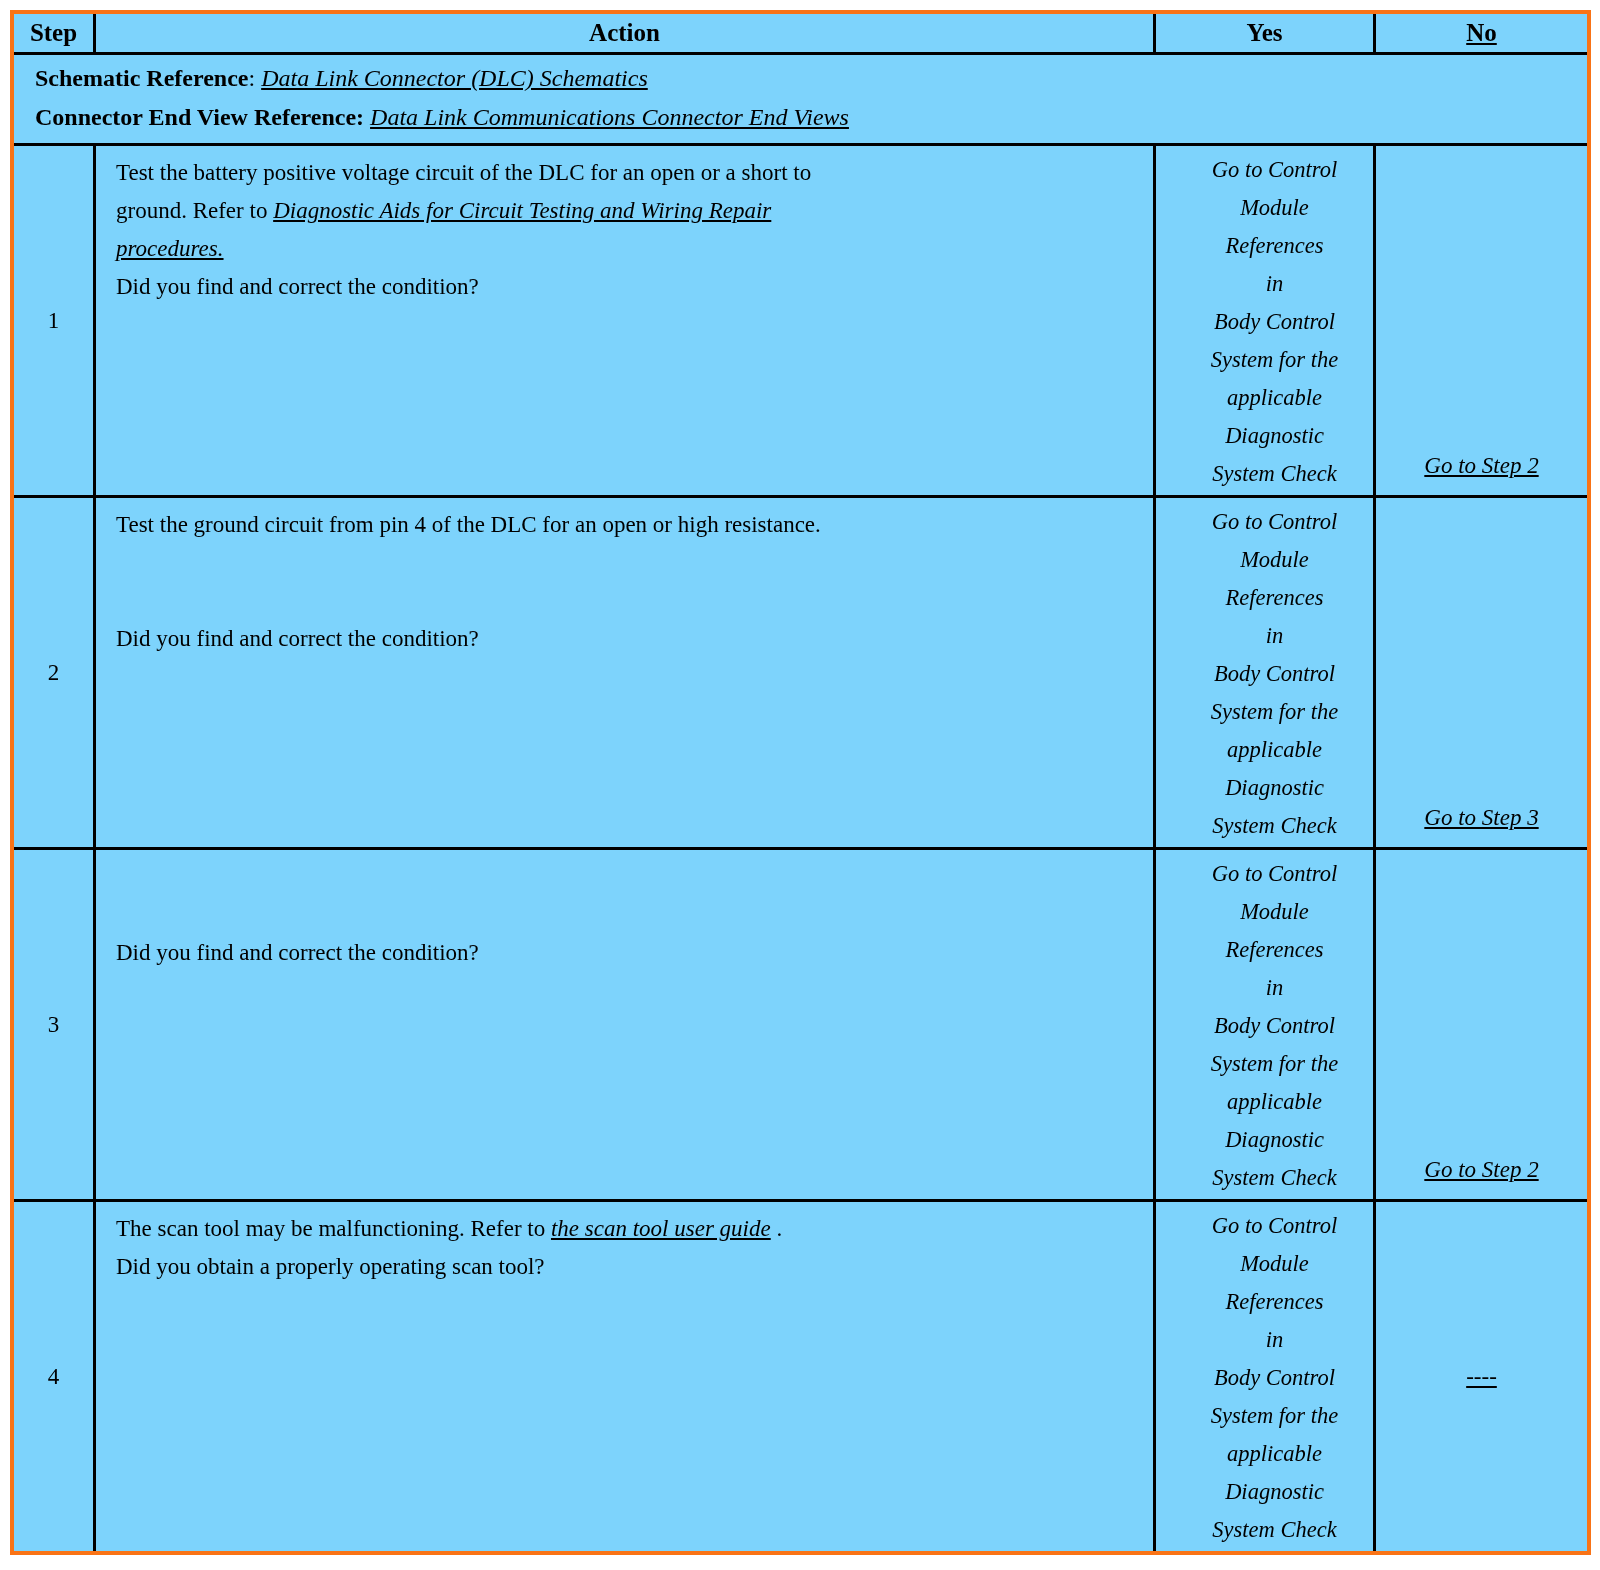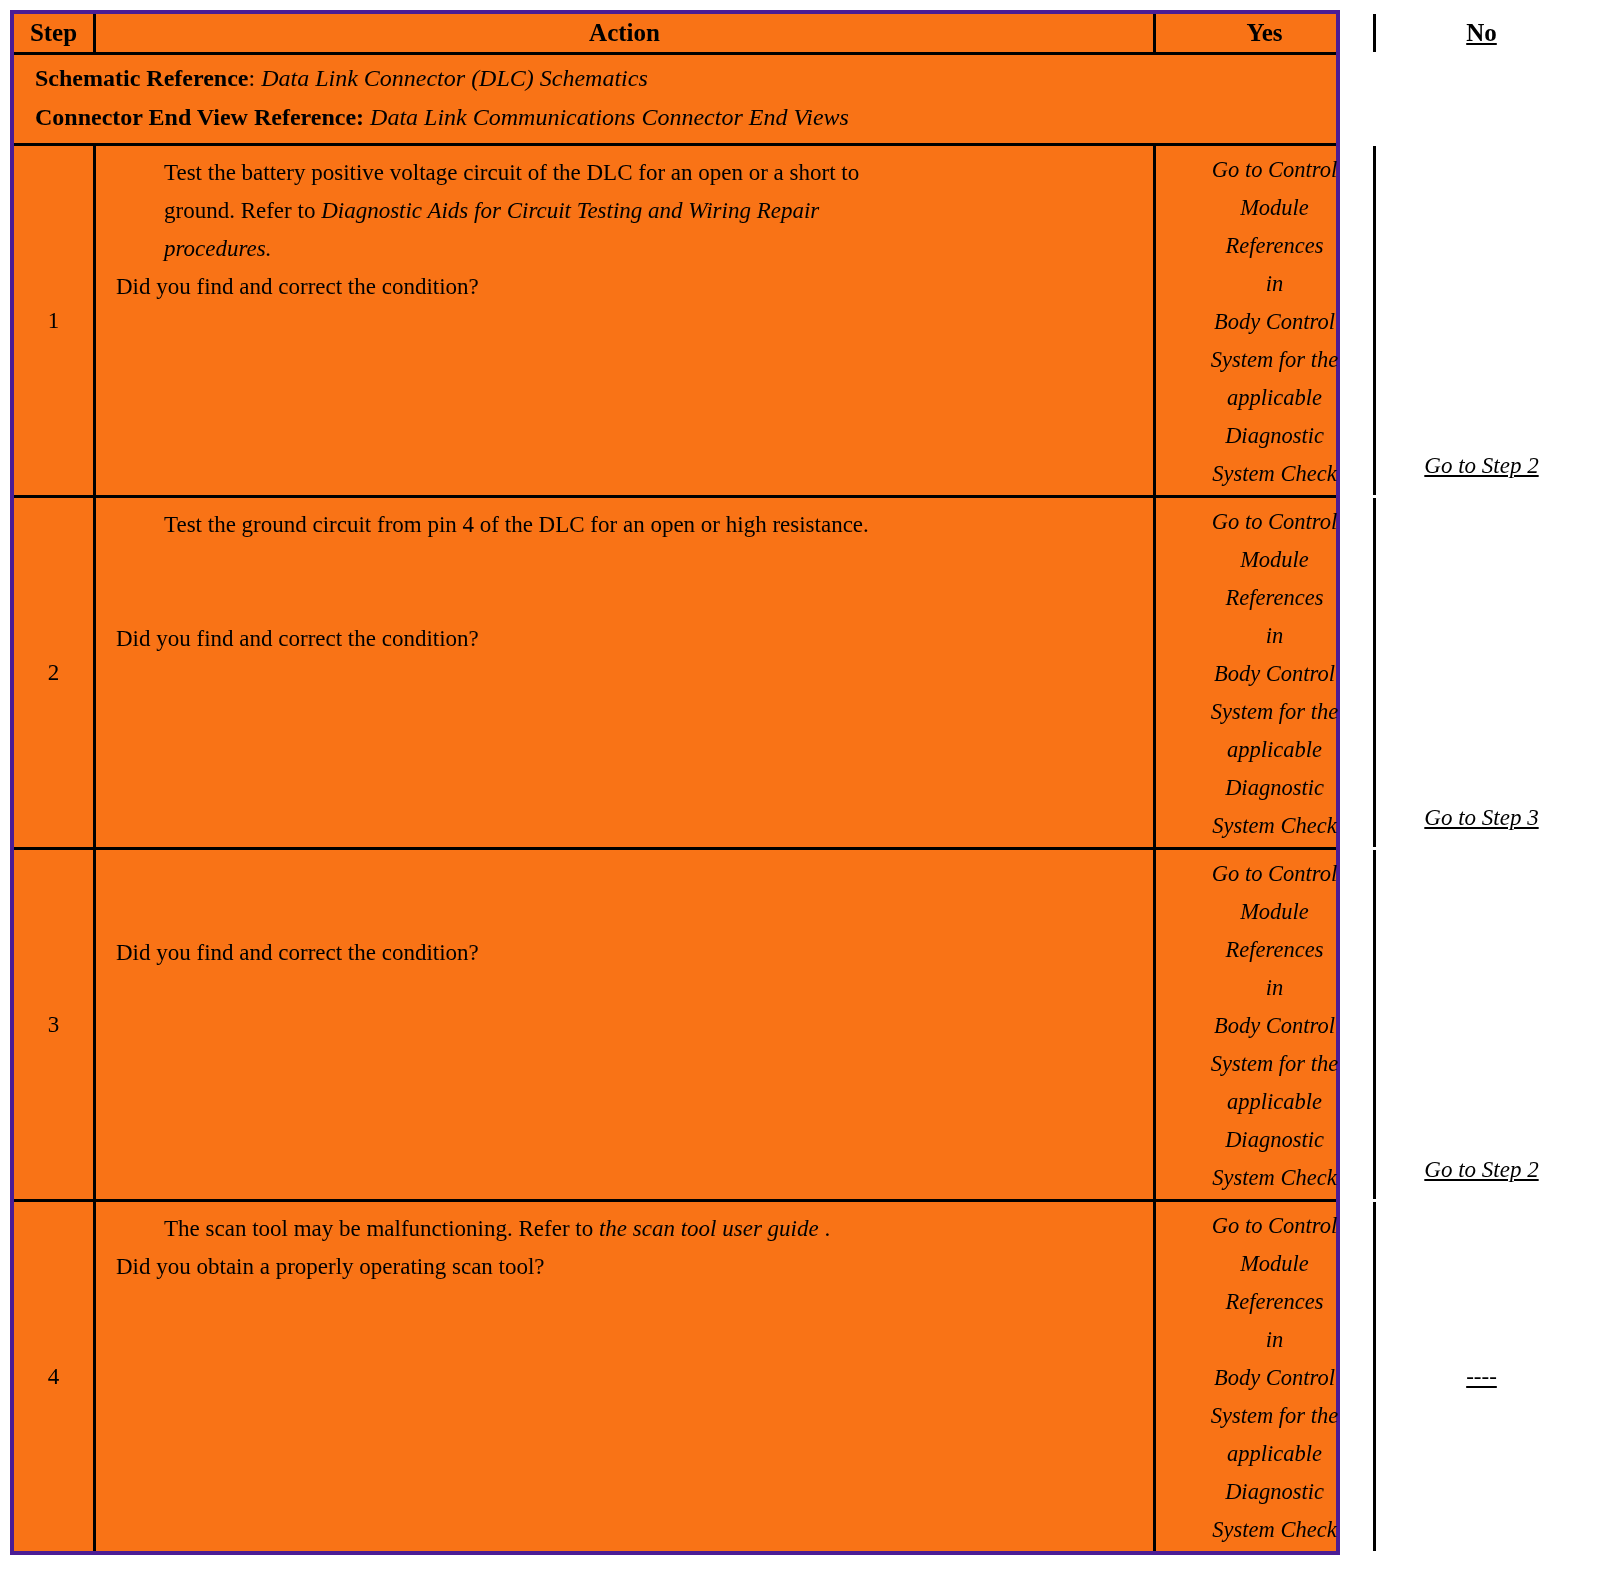--- a/index.html
+++ b/index.html
@@ -5,53 +5,53 @@
   * { box-sizing: border-box; margin: 0; padding: 0; }
   html, body { background: #ffffff; }
   body {
     width: 1600px; height: 1570px;
     position: relative;
     color: #000;
     font-family: "Liberation Serif", serif;
   }
   .tbl {
     position: absolute; left: 10px; top: 10px;
-    width: 1330px;
-    border: 4px solid #4c1d95;
-    background: #f97316;
+    width: 1581px;
+    border: 4px solid #f97316;
+    background: #7dd3fc;
   }
   .grid { display: grid; grid-template-columns: 82px 1060px 220px 211px; }
   .cell { border-right: 3px solid #000; min-width: 0; }
   .cell.last { border-right: none; text-decoration: underline; }
 
   .hdr .cell {
     height: 38px;
     display: flex; align-items: center; justify-content: center;
     font-weight: bold; font-size: 25px;
   }
 
   .refs {
     border-top: 3px solid #000;
     padding: 4px 10px 6px 21px;
     font-size: 24px; line-height: 39px;
   }
   .b { font-weight: bold; }
-  .i { font-style: italic; }
+  .i { font-style: italic; text-decoration: underline; }
 
   .trow { border-top: 3px solid #000; height: 352px; }
 
   .step-cell {
     display: flex; align-items: center; justify-content: center;
     font-size: 23px;
   }
   .action-cell {
     padding: 8px 20px 0 20px;
     font-size: 23px; line-height: 38px;
   }
-  .intro { white-space: pre-line; margin-left: 48px; }
+  .intro { white-space: pre-line; }
   .question.gap { margin-top: 76px; }
 
   .yes-cell { padding-top: 5px; }
   .yes-text {
     white-space: pre-line;
     text-align: center;
     font-style: italic;
     font-size: 22.5px; line-height: 38px; margin-left: 20px;
   }
 

